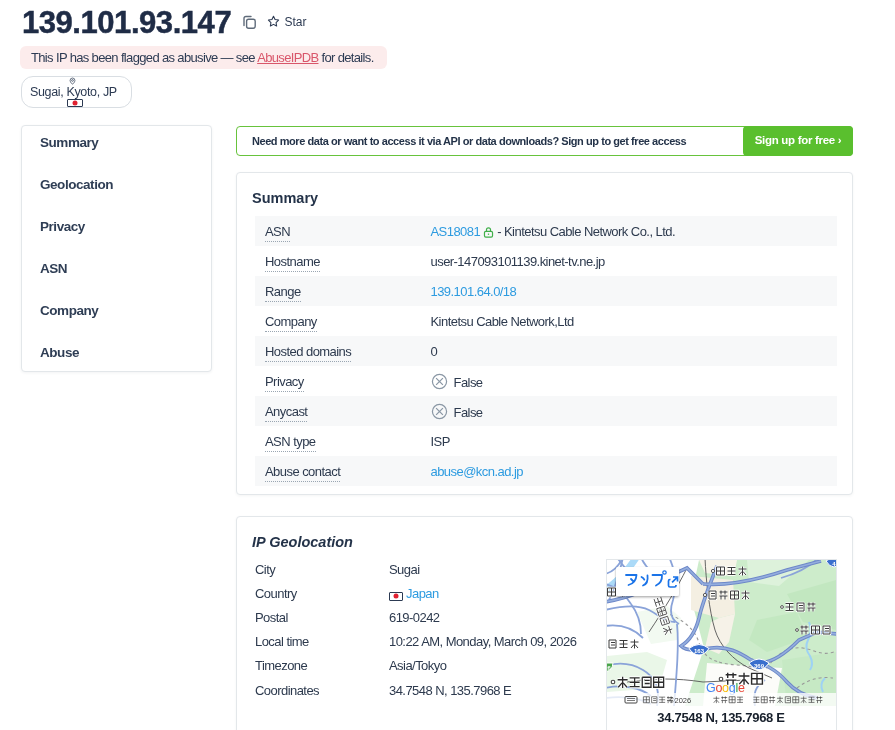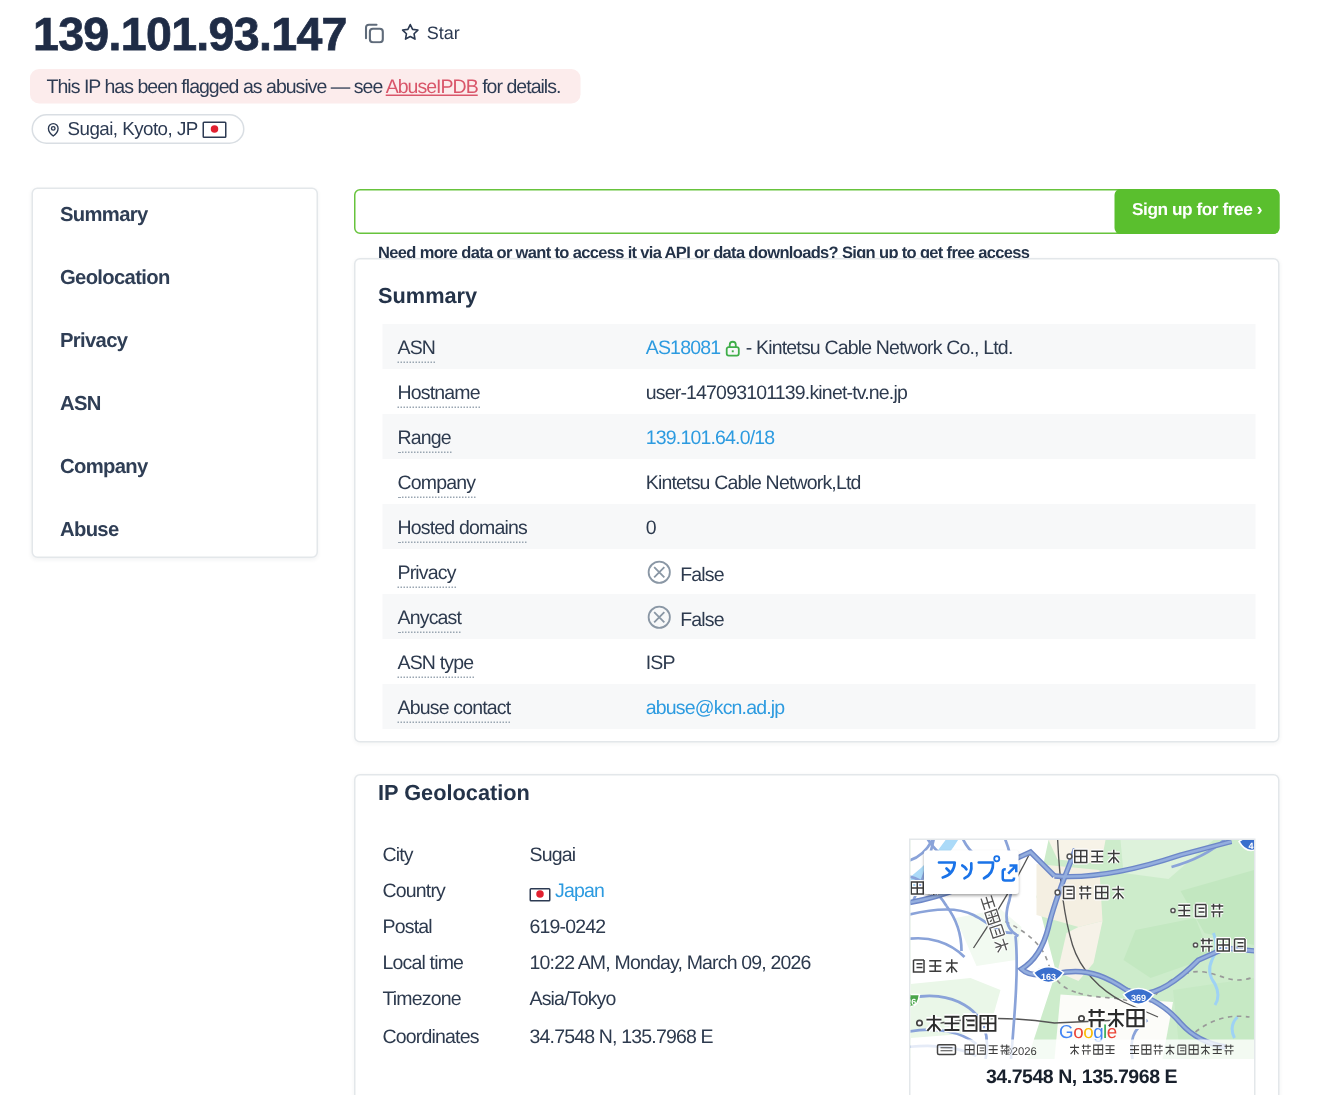--- a/index.html
+++ b/index.html
@@ -10,61 +10,61 @@
 h1 { left:22px; top:5px; position:absolute; font-size:31px; font-weight:800;
   color:#1f2c46; letter-spacing:-0.45px; -webkit-text-stroke:0.5px #1f2c46; }
 .hicons { position:absolute; left:243px; top:15px; display:flex; align-items:flex-start; }
 .star-label { font-size:12px; color:#2c3a52; margin-left:4.5px; }
 
 .alert { position:absolute; left:20px; top:46px; width:367px; height:23px;
   background:#fcecec; border-radius:6px; font-size:13px; color:#2d3b53;
   letter-spacing:-0.65px; line-height:23px; padding-left:11px; white-space:nowrap; }
 .alert a { color:#d9566a; text-decoration:underline; }
 
-.pill { position:absolute; left:21px; top:76px; height:20px; border:1px solid #d9dee3;
+.pill { position:absolute; left:21px; top:76px; height:32px; border:1px solid #d9dee3;
   border-radius:12px; display:flex; align-items:center; padding:0 11px 0 8px;
-  font-size:12.5px; letter-spacing:-0.35px; color:#2c3a52; background:#fff; }
+  font-size:12.5px; letter-spacing:-0.35px; color:#2c3a52; background:#fff;flex-direction:column; }
 .flag { display:inline-block; width:16px; height:11px; border:1.5px solid #2c3a52;
   background:#fff; position:relative; border-radius:1px; }
 .flag::after { content:""; position:absolute; width:5px; height:5px; background:#e02030;
   border-radius:50%; left:50%; top:50%; transform:translate(-50%,-50%); }
 
 .sidebar { position:absolute; left:21px; top:125px; width:191px; height:247px; overflow:hidden;
   background:#fff; border:1px solid #e3e7ea; border-radius:4px;
   box-shadow:0 1px 3px rgba(40,50,60,0.06); }
 .sidebar a { display:block; height:42px; line-height:42px; padding-left:18px;
   font-size:13.5px; letter-spacing:-0.45px; font-weight:700; color:#2f3e55; text-decoration:none; }
 .sidebar a:first-child { margin-top:-4px; }
 
 .banner { position:absolute; left:236px; top:126px; width:617px; height:30px;
   border:1px solid #67c33c; border-radius:4px; background:#fff; }
 .banner .txt { position:absolute; left:15px; top:0; line-height:28px; font-size:11px;
-  letter-spacing:-0.44px; font-weight:700; color:#243349; white-space:nowrap;margin-top:28px; }
+  letter-spacing:-0.44px; font-weight:700; color:#243349; white-space:nowrap; }
 .banner .btn { position:absolute; right:-1px; top:-1px; height:30px; width:110px;
   background:#5abf2e; border-radius:4px; color:#fff; font-size:11.5px; font-weight:700;
   letter-spacing:-0.3px; text-align:center; line-height:29px; }
 
 .card { position:absolute; left:236px; width:617px; background:#fff;
   border:1px solid #e3e7ea; border-radius:4px; box-shadow:0 1px 3px rgba(40,50,60,0.05); }
 .card h2 { font-size:14.5px; font-weight:700; color:#243349; }
 
 #sumcard { top:172px; height:323px; }
 #sumcard h2 { position:absolute; left:15px; top:17px; }
 .tbl { position:absolute; left:18px; right:15px; top:43px; }
 .row { display:flex; height:30px; align-items:center; font-size:13px; letter-spacing:-0.55px; color:#2d3a4e; }
 .row.alt { background:#f7f8f9; }
 .row .lbl { width:175.5px; padding-left:10px; flex:none; }
 .row .lbl span { border-bottom:1px dotted #9aa6b2; padding-bottom:2px; }
 .row .val { display:flex; align-items:flex-end; }
 a.blue { color:#2d9be0; text-decoration:none; }
 
 #geocard { top:516px; height:260px; }
-#geocard h2 { position:absolute; left:15px; top:4px; }
+#geocard h2 { position:absolute; left:15px; top:17px;font-style:italic; }
 .geotbl { position:absolute; left:18px; top:40px; width:330px; }
-.grow { display:flex; height:24.2px; align-items:center; font-size:13px; letter-spacing:-0.55px; color:#2d3a4e; }
+.grow { display:flex; height:24.2px; align-items:center; font-size:13px; letter-spacing:-0.55px; color:#2d3a4e;gap:36px; }
 .grow .lbl { width:98px; flex:none; }
 
 .mapbox { position:absolute; left:368.5px; top:42px; width:231px; height:230px;
   border:1px solid #e3e7ea; background:#fff; }
 .mapcap { position:absolute; top:147px; left:0; right:0; text-align:center;
   font-size:13px; letter-spacing:-0.3px; font-weight:700; color:#18202c; padding-top:3px; }
 </style>
 </head>
 <body>
 <h1>139.101.93.147</h1>

